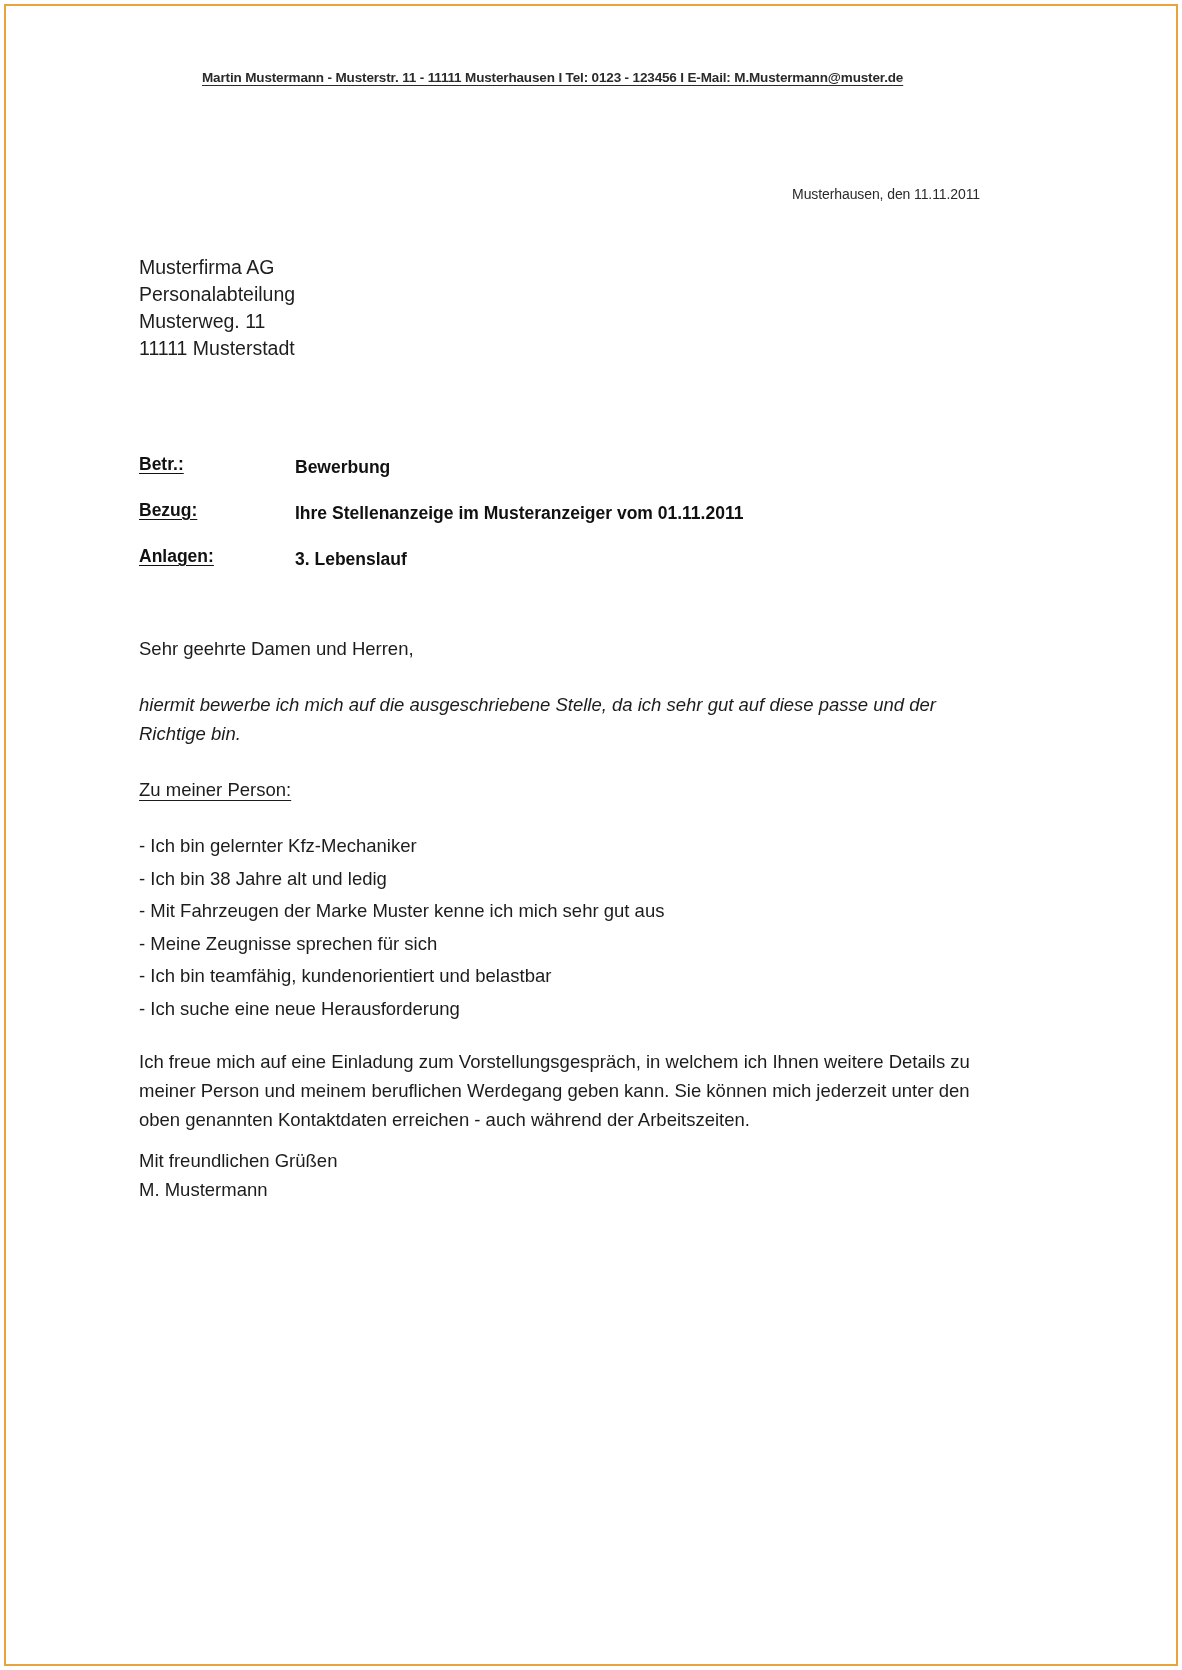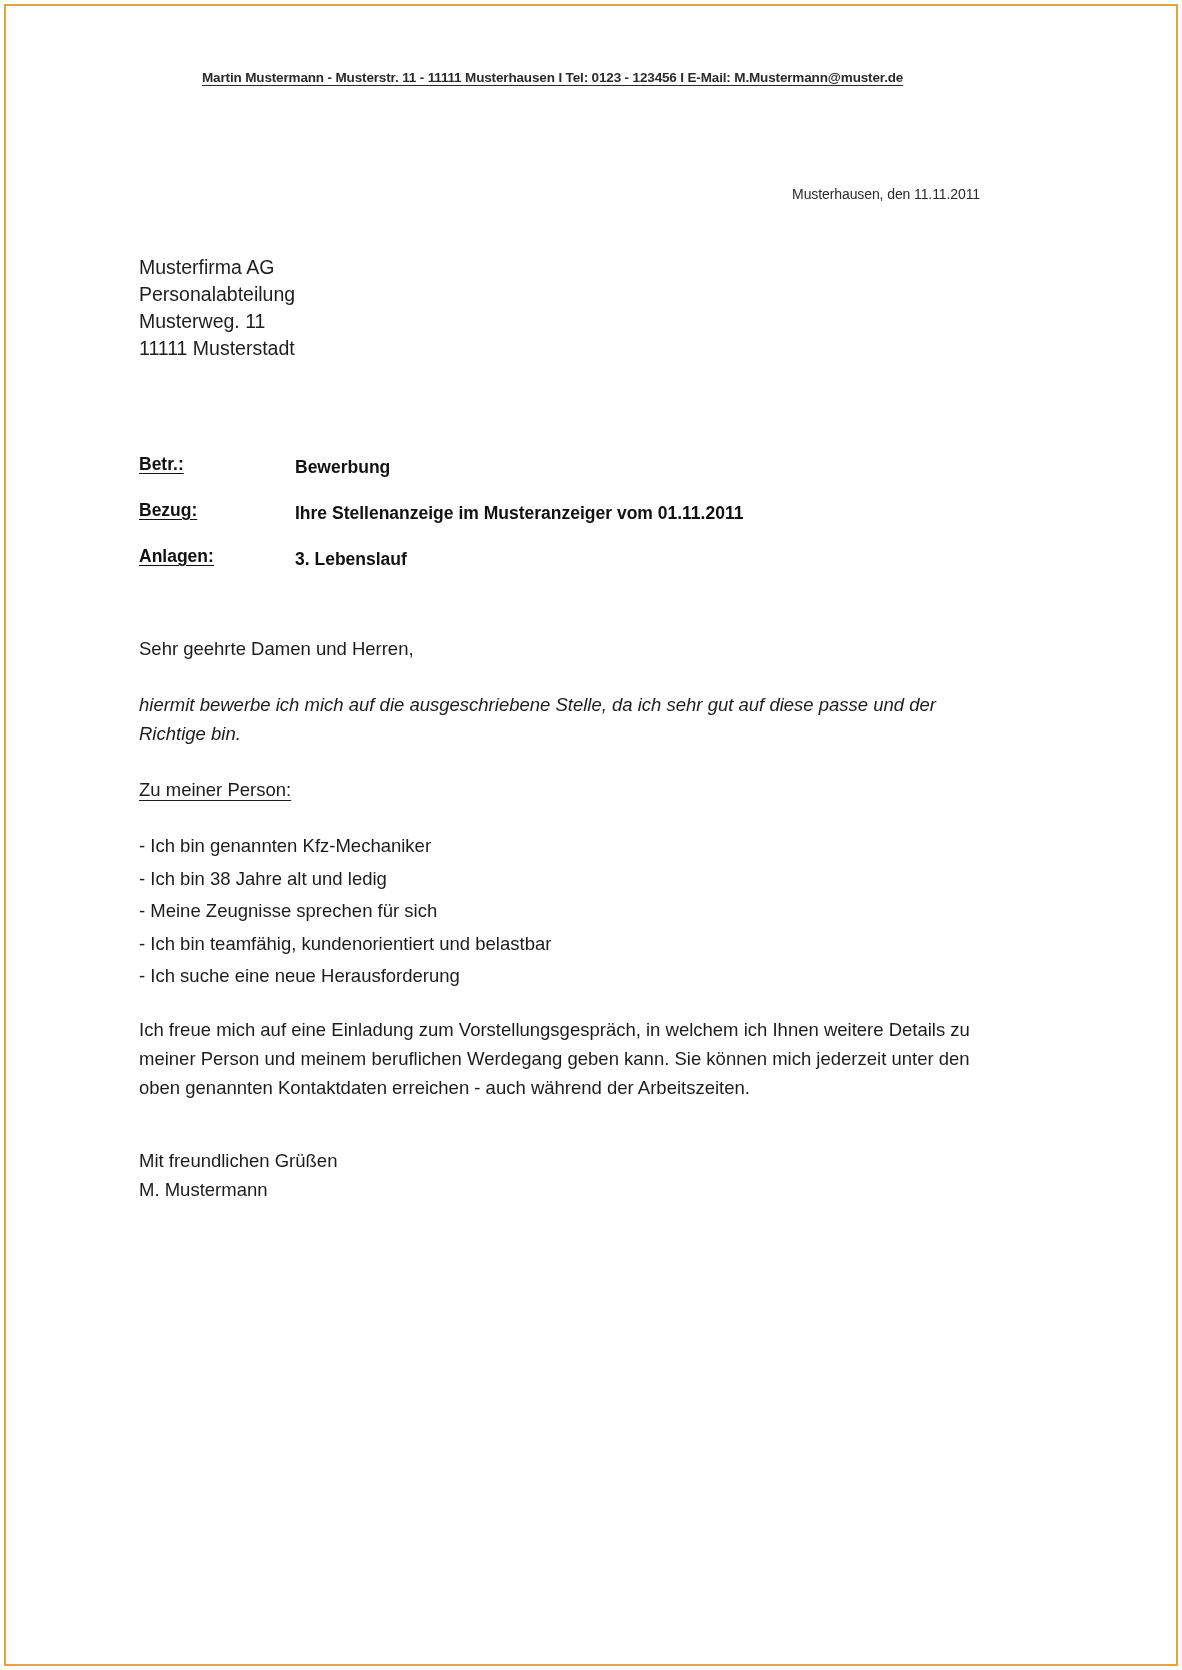--- a/index.html
+++ b/index.html
@@ -197,22 +197,23 @@
 
     <div class="body-block">
 
       <div class="salutation">Sehr geehrte Damen und Herren,</div>
 
       <div class="intro-paragraph">hiermit bewerbe ich mich auf die ausgeschriebene Stelle, da ich sehr gut auf diese passe und der Richtige bin.</div>
 
       <div class="section-heading">Zu meiner Person:</div>
 
       <ul class="bullet-list">
-        <li>- Ich bin genannten Kfz-Mechaniker</li>
+        <li>- Ich bin gelernter Kfz-Mechaniker</li>
         <li>- Ich bin 38 Jahre alt und ledig</li>
+        <li>- Mit Fahrzeugen der Marke Muster kenne ich mich sehr gut aus</li>
         <li>- Meine Zeugnisse sprechen für sich</li>
         <li>- Ich bin teamfähig, kundenorientiert und belastbar</li>
         <li>- Ich suche eine neue Herausforderung</li>
       </ul>
 
       <div class="closing-paragraph">Ich freue mich auf eine Einladung zum Vorstellungsgespräch, in welchem ich Ihnen weitere Details zu meiner Person und meinem beruflichen Werdegang geben kann. Sie können mich jederzeit unter den oben genannten Kontaktdaten erreichen - auch während der Arbeitszeiten.</div>
 
     </div>
 
     <div class="signature-block">

